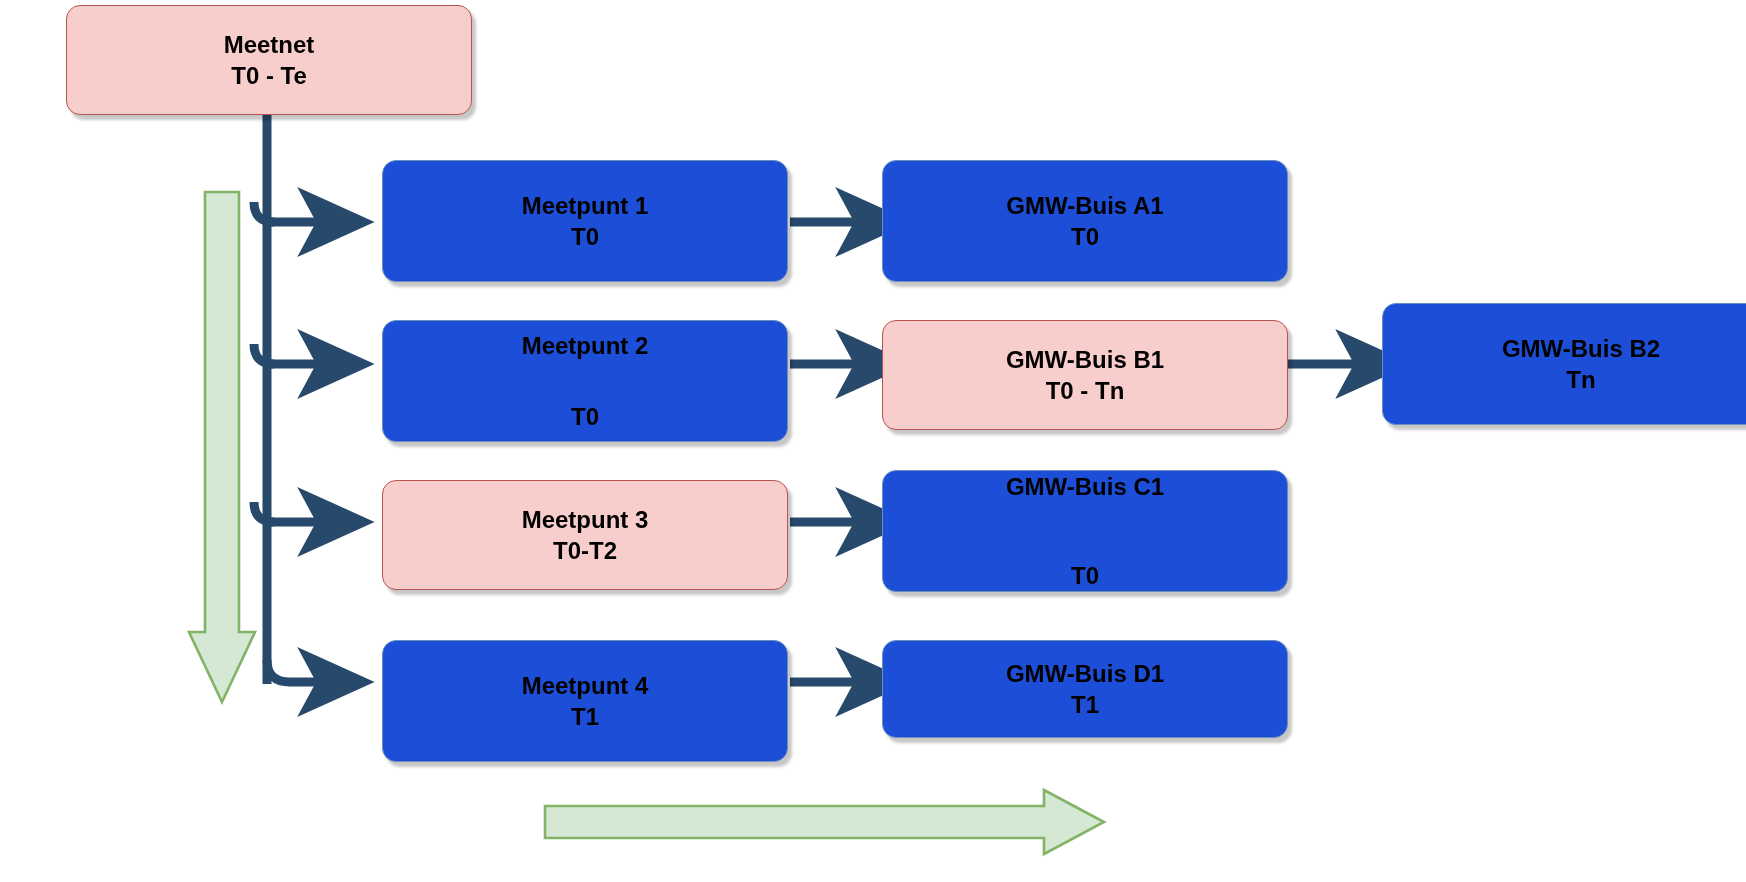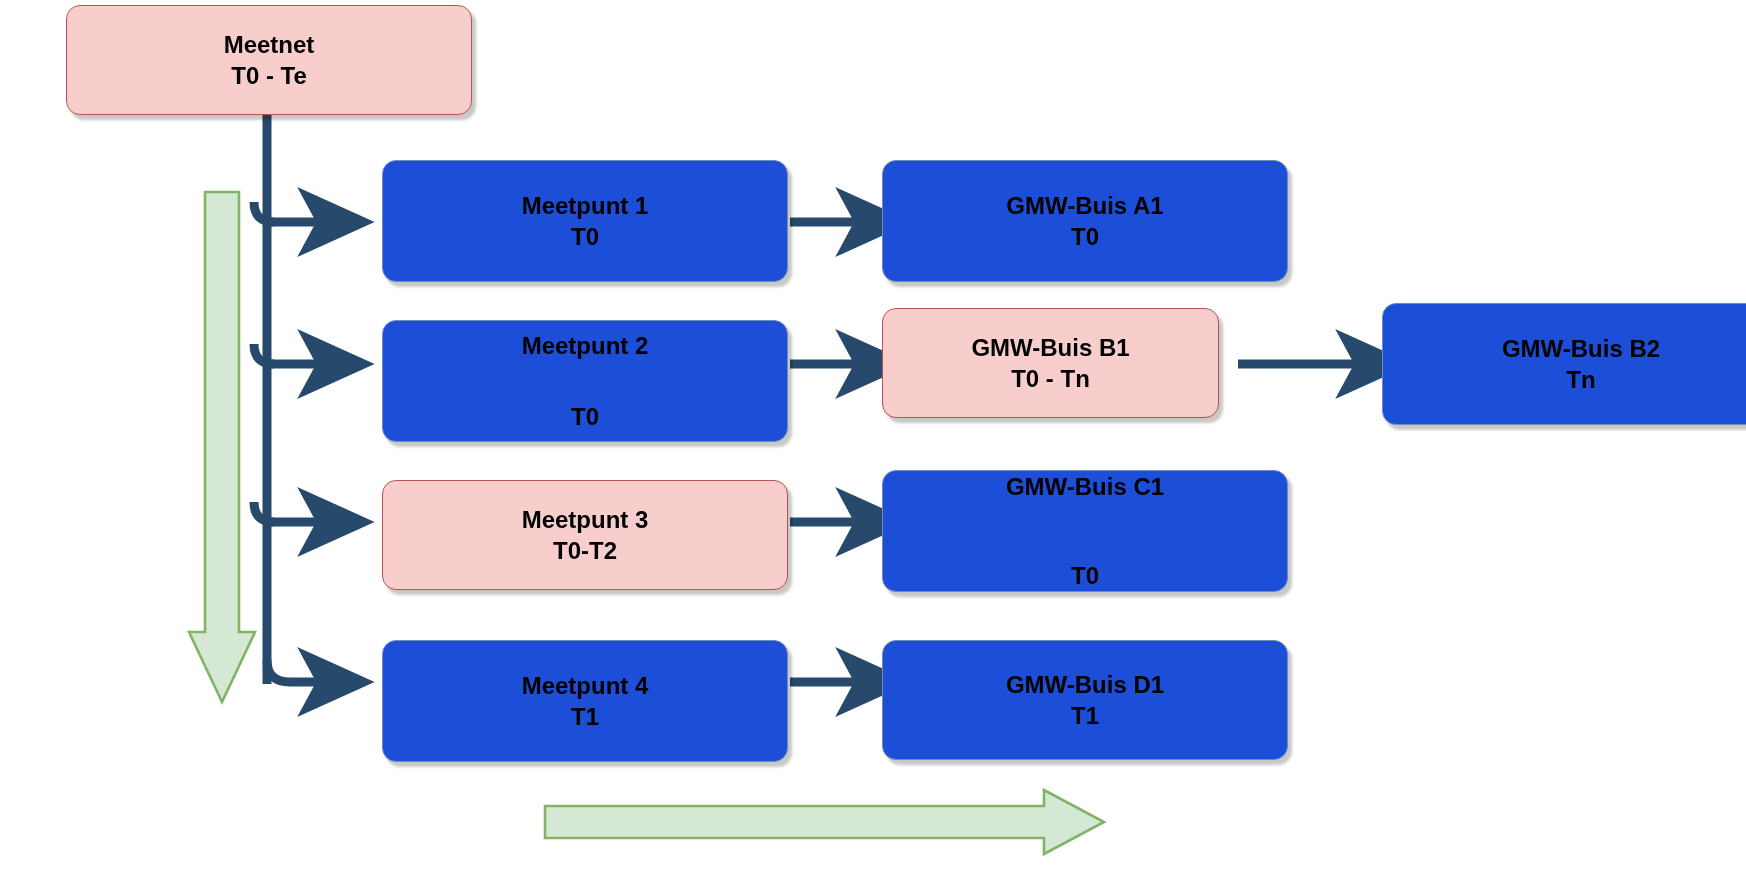--- a/index.html
+++ b/index.html
@@ -134,35 +134,35 @@
   <div class="node blue" style="left:340px;top:640px;width:406px;height:122px;">
     <span class="l1">Meetpunt 4</span>
     <span class="l2">T1</span>
   </div>
 
   <div class="node blue" style="left:840px;top:160px;width:406px;height:122px;">
     <span class="l1">GMW-Buis A1</span>
     <span class="l2">T0</span>
   </div>
 
-  <div class="node pink" style="left:840px;top:308px;width:337px;height:110px;">
+  <div class="node pink" style="left:840px;top:320px;width:406px;height:110px;">
     <span class="l1">GMW-Buis B1</span>
     <span class="l2">T0 - Tn</span>
   </div>
 
   <div class="node blue" style="left:1340px;top:303px;width:398px;height:122px;">
     <span class="l1">GMW-Buis B2</span>
     <span class="l2">Tn</span>
   </div>
 
   <div class="node blue" style="left:840px;top:470px;width:406px;height:122px;justify-content:space-between;">
     <span class="l1">GMW-Buis C1</span>
     <span class="l2">T0</span>
   </div>
 
-  <div class="node blue" style="left:840px;top:640px;width:406px;height:120px;">
+  <div class="node blue" style="left:840px;top:640px;width:406px;height:98px;">
     <span class="l1">GMW-Buis D1</span>
     <span class="l2">T1</span>
   </div>
 
 
 
 </div>
 
 </body></html>

